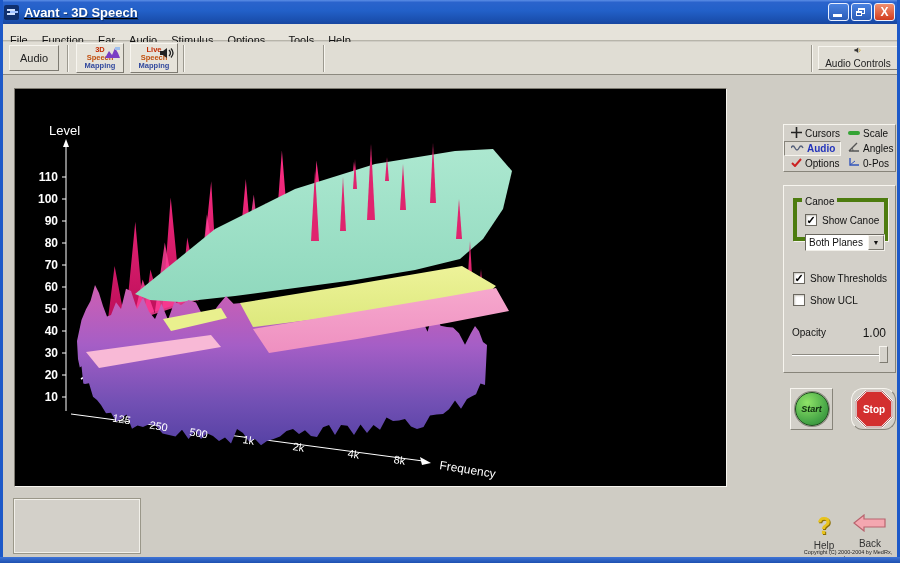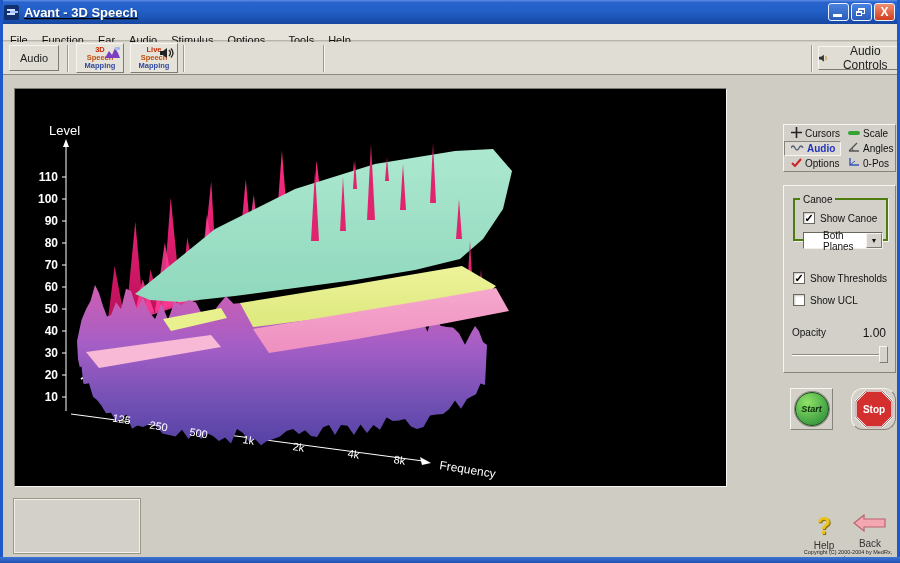--- a/index.html
+++ b/index.html
@@ -44,47 +44,47 @@
     border-left:1px solid #9c998f; border-right:1px solid #f7f5ef; }
   .tb-btn { position:absolute; background:#e0ddd4; border:1px solid;
     border-color:#f7f5ef #7e7b72 #7e7b72 #f7f5ef; font-size:11px; color:#222;
     display:flex; align-items:center; justify-content:center; }
   .tb-btn.audio { left:6px; top:3px; width:50px; height:26px; }
   .map-btn { position:absolute; top:1px; width:48px; height:30px; background:#e6e3da;
     border:1px solid; border-color:#f7f5ef #7e7b72 #7e7b72 #f7f5ef; padding:2px 2px; }
   .map-btn .lines { font-size:7.5px; font-weight:bold; line-height:8px; }
   .map-btn .l1 { color:#c52b00; } .map-btn .l2 { color:#c05010; } .map-btn .l3 { color:#334a9e; }
   .map-btn svg { position:absolute; right:2px; top:3px; }
-  .tb-btn.audio-controls { left:815px; top:4px; width:80px; height:24px; gap:4px; font-size:12px; }
+  .tb-btn.audio-controls { left:815px; top:4px; width:80px; height:24px; gap:4px; font-size:10px;flex-direction:column; }
 
   .plot-area { position:absolute; left:14px; top:88px; width:713px; height:399px;
     background:#000; border:1px solid; border-color:#7e7b72 #f7f5ef #f7f5ef #7e7b72; }
   .plot-area svg { display:block; }
 
   .panel-raised { position:absolute; background:#d3d0c9; border:1px solid;
     border-color:#f7f5ef #87847a #87847a #f7f5ef;margin-top:35px; }
   .view-grid { left:783px; top:89px; width:113px; height:48px; display:grid;
     grid-template-columns:57px 54px; grid-auto-rows:15px; align-content:center; }
   .view-btn { display:flex; align-items:center; gap:3px; font-size:10px; color:#111;
     padding-left:6px; border:1px solid transparent; }
   .view-btn.active { border-color:#87847a #f7f5ef #f7f5ef #87847a; background:#dcd9d2;
     color:#2233bb; font-weight:bold; }
   .view-btn svg { flex:0 0 auto; }
 
   .ctrl-group { left:783px; top:150px; width:113px; height:188px; }
   .fieldset { position:absolute; left:9px; top:12px; width:95px; height:43px;
-    border:2px solid #4d7c0f; box-shadow:1px 1px 0 #f4f2ec; }
+    border:4px solid #4d7c0f; box-shadow:1px 1px 0 #f4f2ec; }
   .legend { position:absolute; left:5px; top:-6px; background:#d3d0c9; padding:0 3px;
     font-size:10px; color:#111; }
   .cb-row { position:absolute; display:flex; align-items:center; gap:5px; font-size:10px; color:#111; }
   .cb { width:12px; height:12px; background:#fff; border:1px solid #6a675f;
     box-shadow:inset 1px 1px 2px #c9c6bf; font-size:11px; font-weight:bold; line-height:10px;
     text-align:center; color:#000; }
   .dropdown { position:absolute; left:8px; top:32px; width:80px; height:17px; background:#fff;
-    border:1px solid; border-color:#6a675f #f1efe9 #f1efe9 #6a675f; display:flex; align-items:center;padding-left:16px; }
+    border:1px solid; border-color:#6a675f #f1efe9 #f1efe9 #6a675f; display:flex; align-items:center; }
   .dropdown .val { flex:1; font-size:10px; padding-left:3px; color:#111; }
   .dropdown .arrow-btn { width:16px; height:15px; background:#d6d3cc; border:1px solid;
     border-color:#f7f5ef #7e7b72 #7e7b72 #f7f5ef; font-size:7px; line-height:13px; text-align:center; color:#111; }
 
   .opacity-label { position:absolute; left:8px; top:141px; font-size:10px; color:#111; }
   .opacity-value { position:absolute; right:9px; top:140px; font-size:12px; color:#111; }
   .slider { position:absolute; left:8px; top:160px; width:96px; height:17px; }
   .slider .track { position:absolute; left:0; right:0; top:8px; height:2px; background:#8d8a82;
     border-bottom:1px solid #fff; }
   .slider .thumb { position:absolute; right:0; top:0; width:9px; height:17px; background:#d6d3cc;

